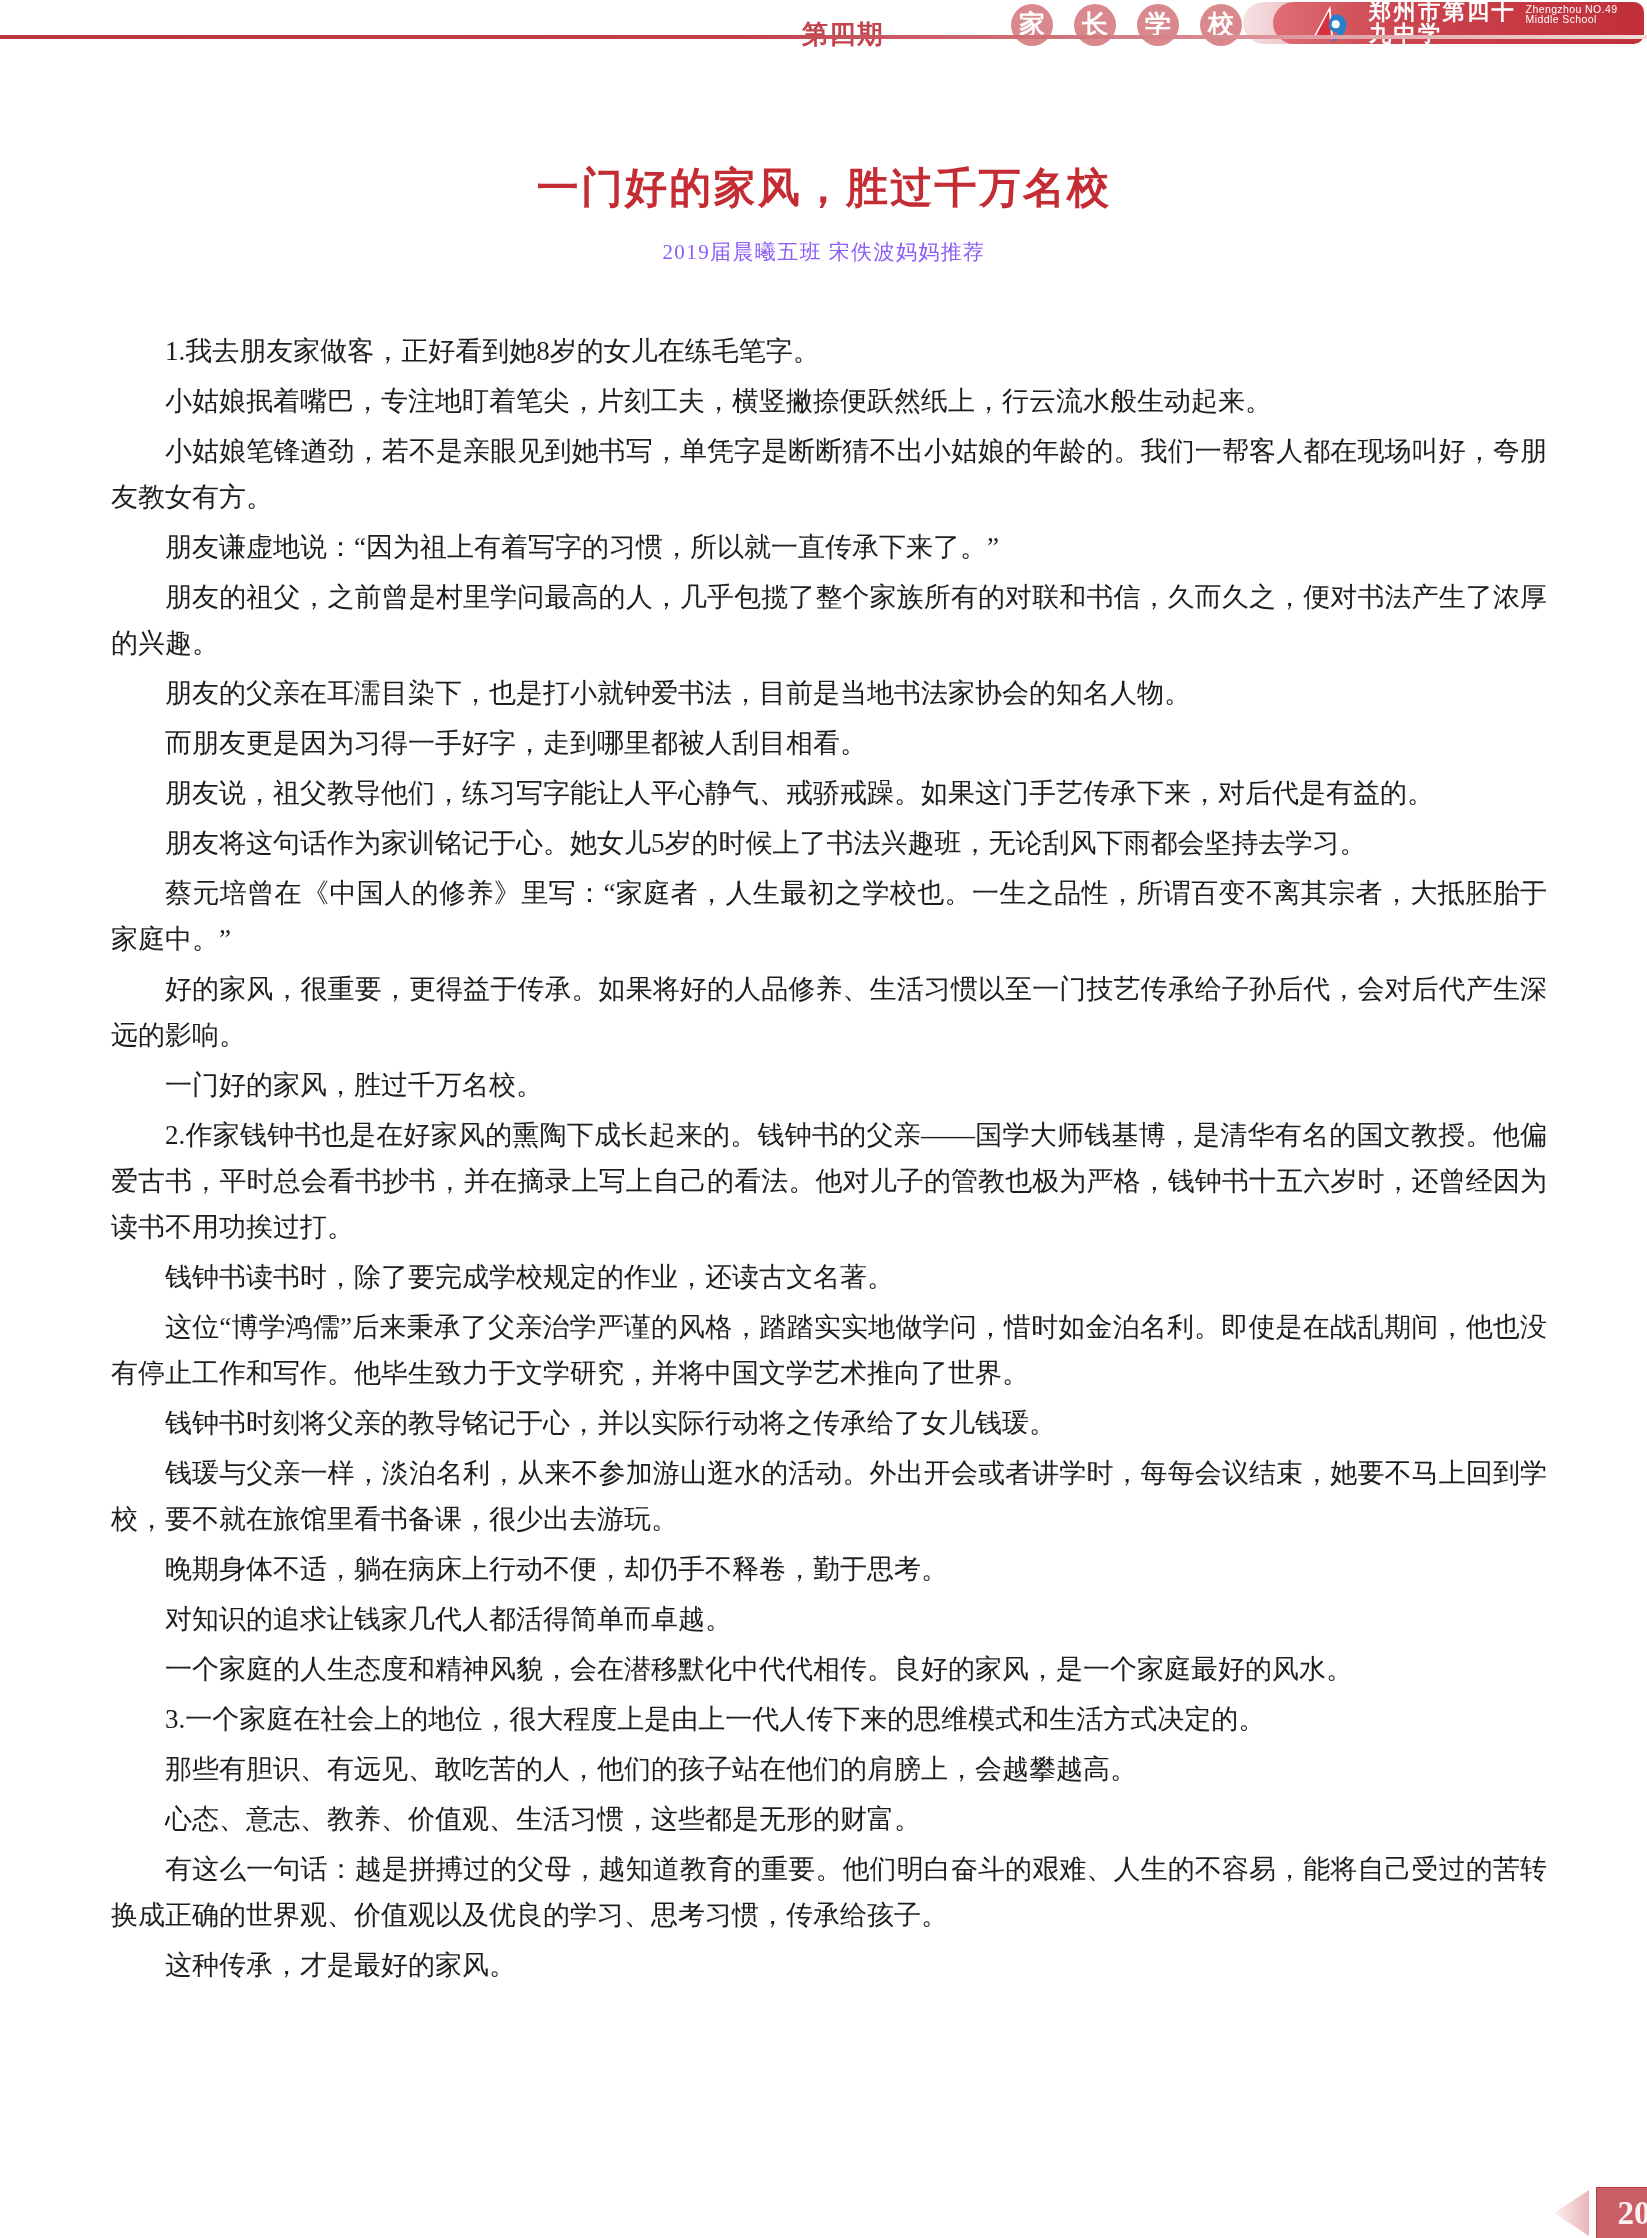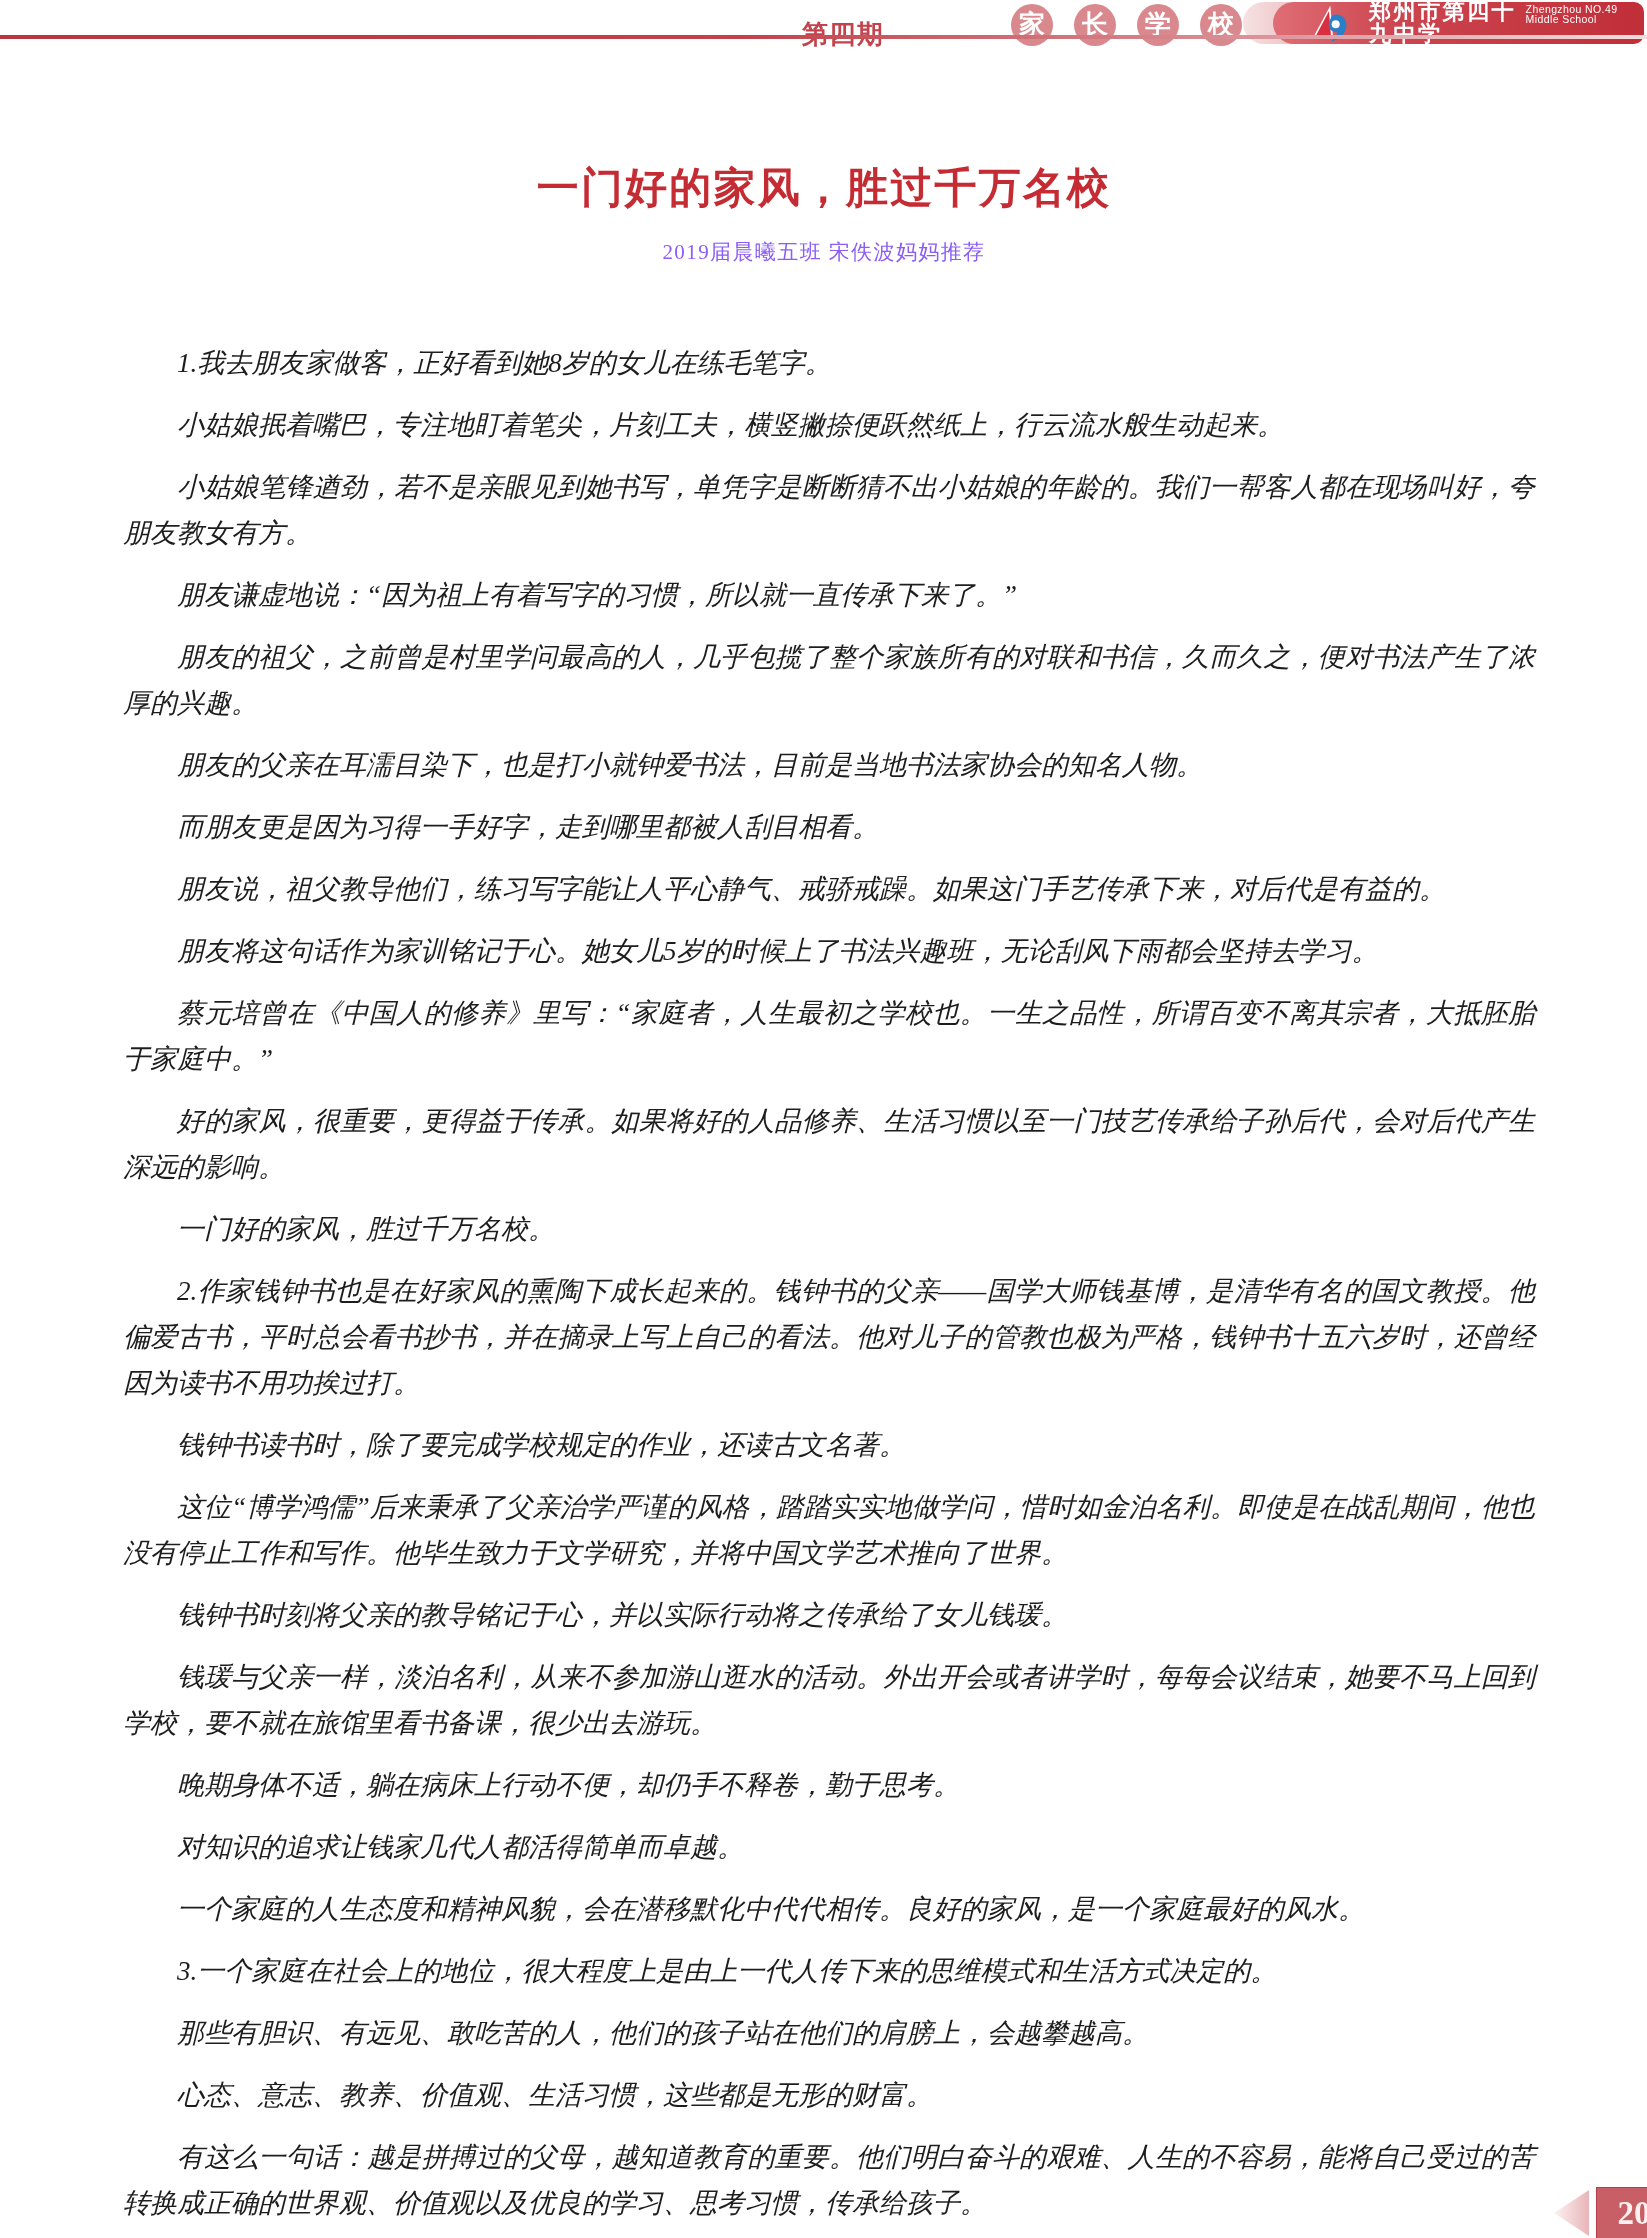--- a/index.html
+++ b/index.html
@@ -69,21 +69,21 @@
   .article-byline{
     position:absolute;top:238px;left:0;width:100%;
     text-align:center;
     font-size:21px;color:#8b5cf6;letter-spacing:1.4px;
   }
   .article-body{
     position:absolute;top:324px;left:107px;width:1444px;
     font-size:27px;color:#1d1d1d;line-height:46px;
     text-align:justify;
   }
-  .article-body p{margin:16px;text-indent:2em;font-style:italic;}
+  .article-body p{margin:4px;text-indent:2em;}
 
   
   .corner-triangle{
     position:absolute;left:1554px;top:2190px;width:35px;height:46px;
     background:linear-gradient(90deg,#fcf1f1 0%,#e9b5b8 100%);
     clip-path:polygon(0 50%,100% 0,100% 100%);
   }
   .page-badge{
     position:absolute;left:1596px;top:2187px;width:76px;height:52px;
     background:#c95f66;border:0.7px solid #bb3b44;box-sizing:border-box;

